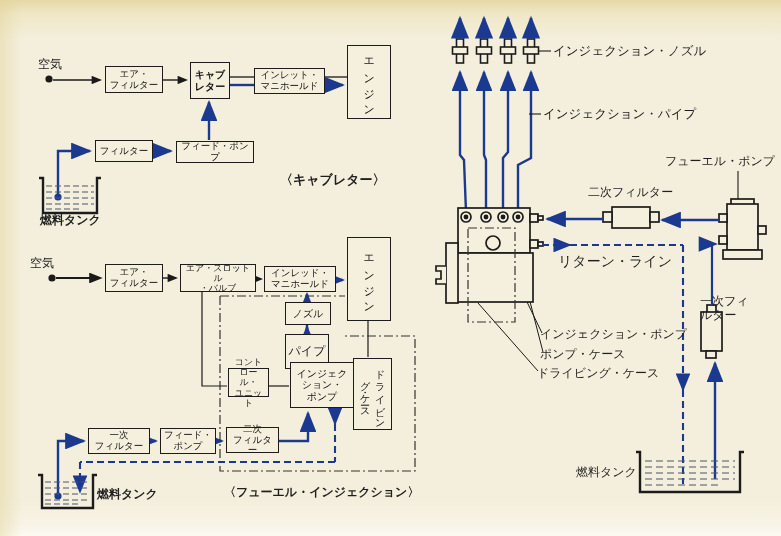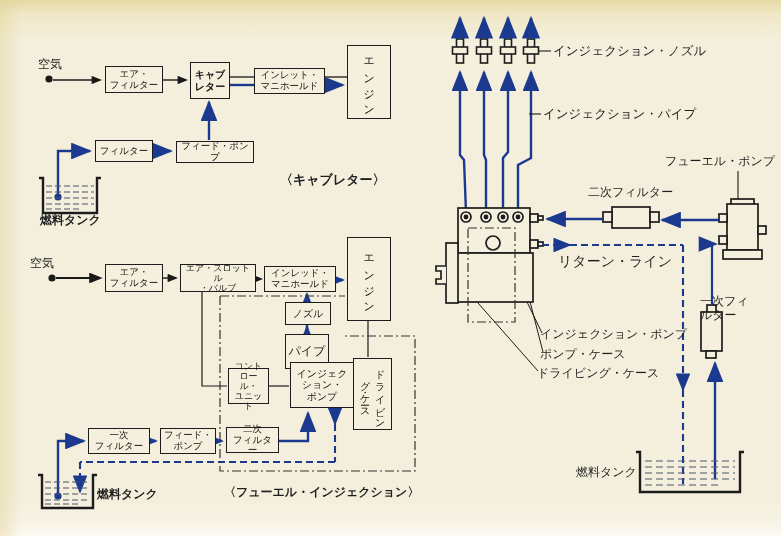--- a/index.html
+++ b/index.html
@@ -225,21 +225,21 @@
 <div class="lbl" style="left:30px; top:257px; font-size:12px;">空気</div>
 <div class="box" style="left:105px; top:264px; width:58px; height:28px; font-size:9.5px;">エア・
 フィルター</div>
 <div class="box" style="left:180px; top:264px; width:76px; height:28px; font-size:9px;">エア・スロットル
 ・バルブ</div>
 <div class="box" style="left:264px; top:266px; width:72px; height:26px; font-size:9.5px;">インレッド・
 マニホールド</div>
 <div class="box vbox" style="left:347px; top:237px; width:44px; height:84px; font-size:11px;">エンジン</div>
 <div class="box" style="left:285px; top:302px; width:46px; height:23px; font-size:10px;text-align:center;">ノズル</div>
 <div class="box" style="left:285px; top:334px; width:44px; height:35px; font-size:12px;">パイプ</div>
-<div class="box" style="left:228px; top:368px; width:41px; height:36px; font-size:9px;">コント
+<div class="box" style="left:228px; top:368px; width:41px; height:29px; font-size:9px;">コント
 ロール・
 ユニット</div>
 <div class="box" style="left:290px; top:362px; width:64px; height:46px; font-size:10px;">インジェク
 ション・
 ポンプ</div>
 <div class="box vbox" style="left:353px; top:358px; width:39px; height:72px; font-size:10px; letter-spacing:1px;">ドライビング・ケース</div>
 <div class="box" style="left:88px; top:428px; width:62px; height:26px; font-size:9.5px;">一次
 フィルター</div>
 <div class="box" style="left:160px; top:428px; width:56px; height:26px; font-size:9.5px;">フィード・
 ポンプ</div>

